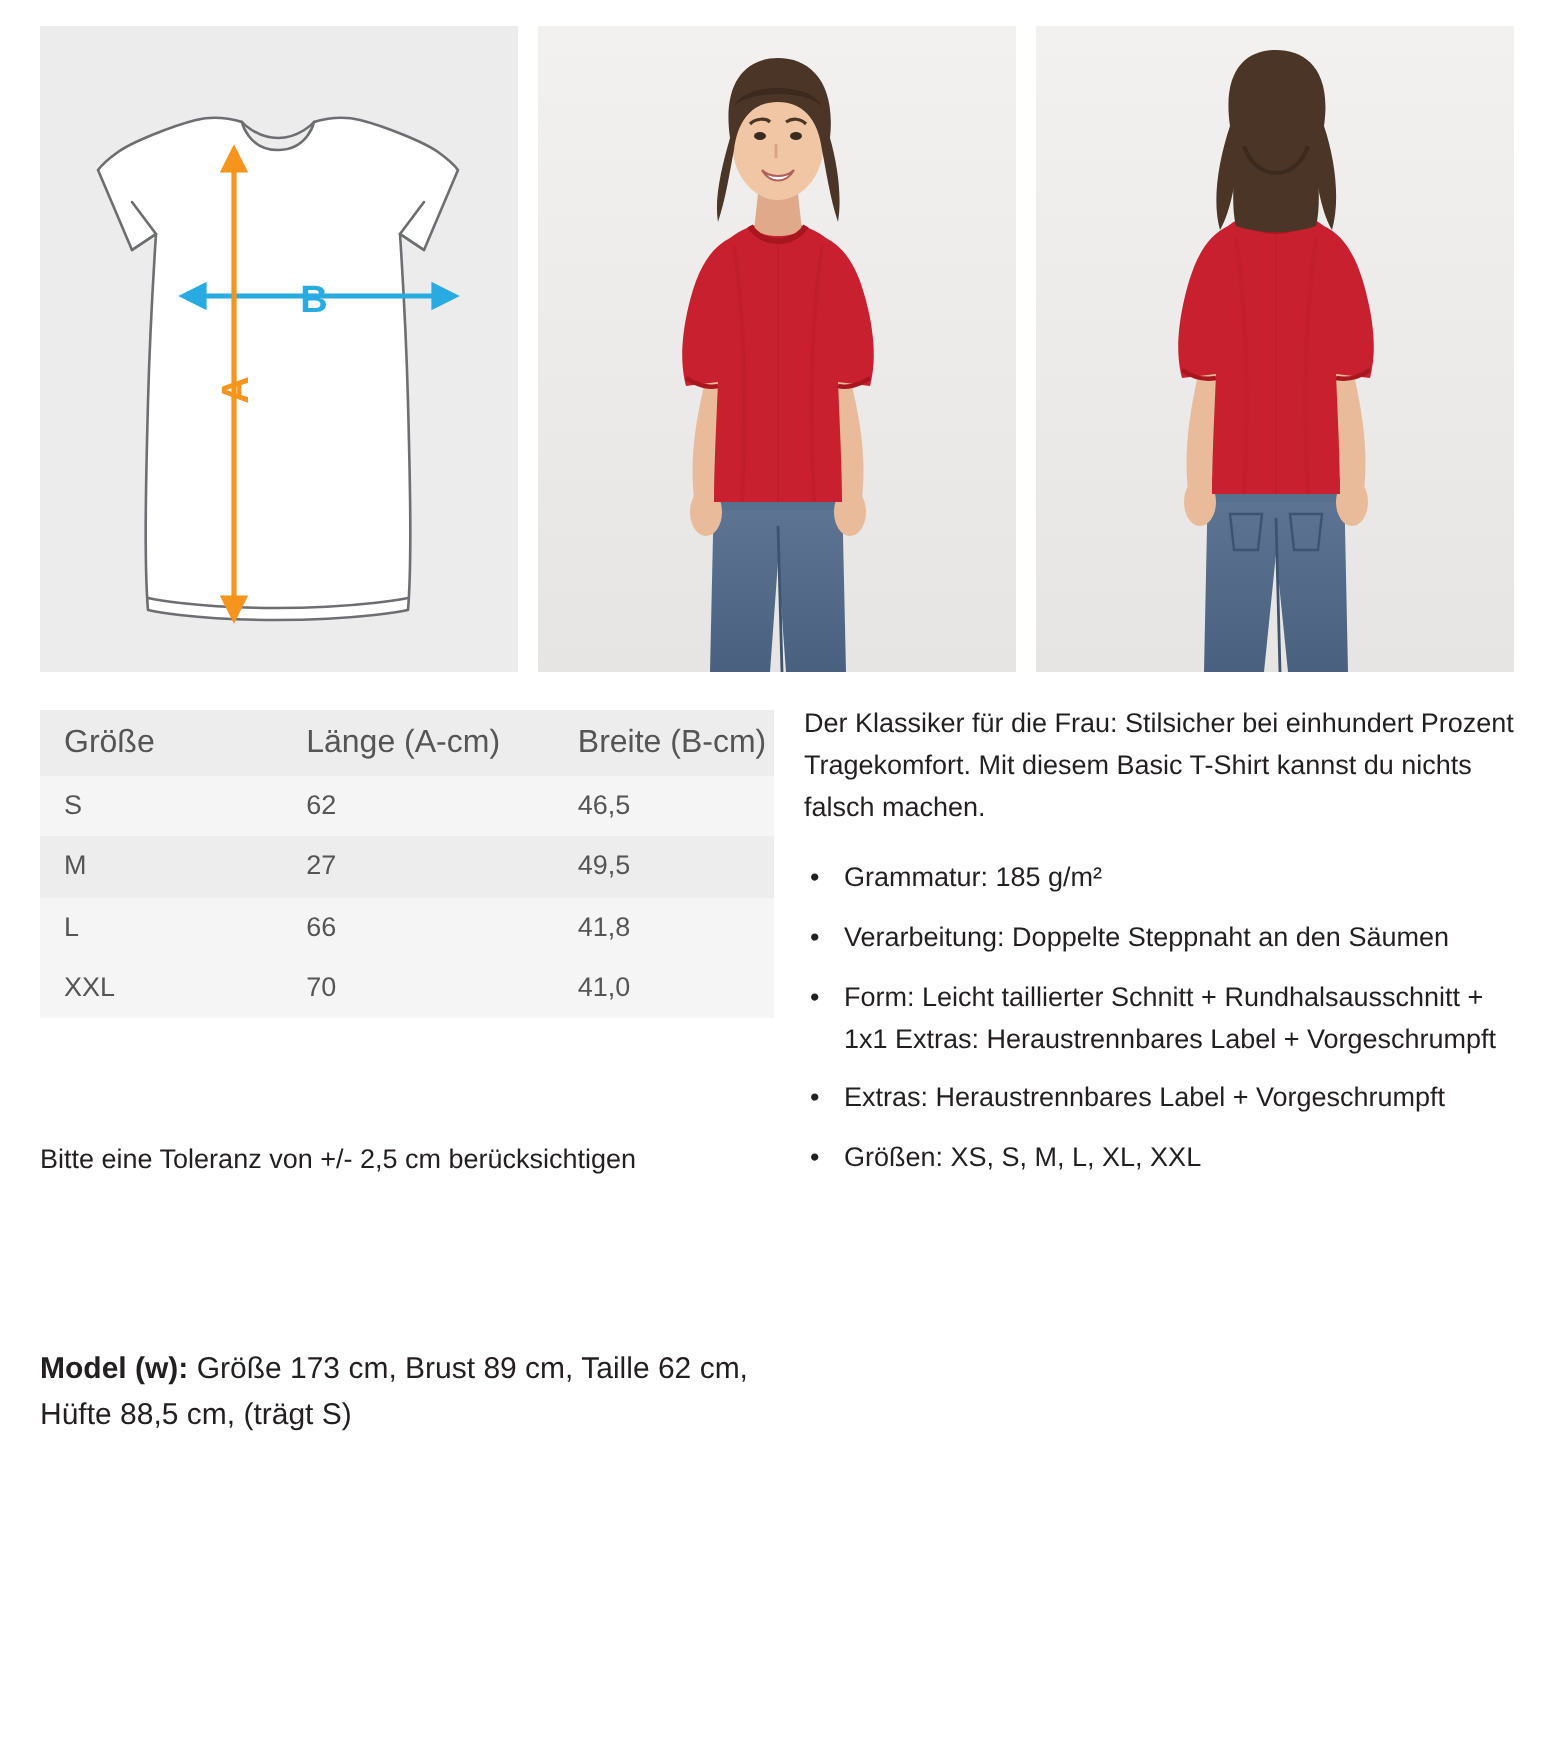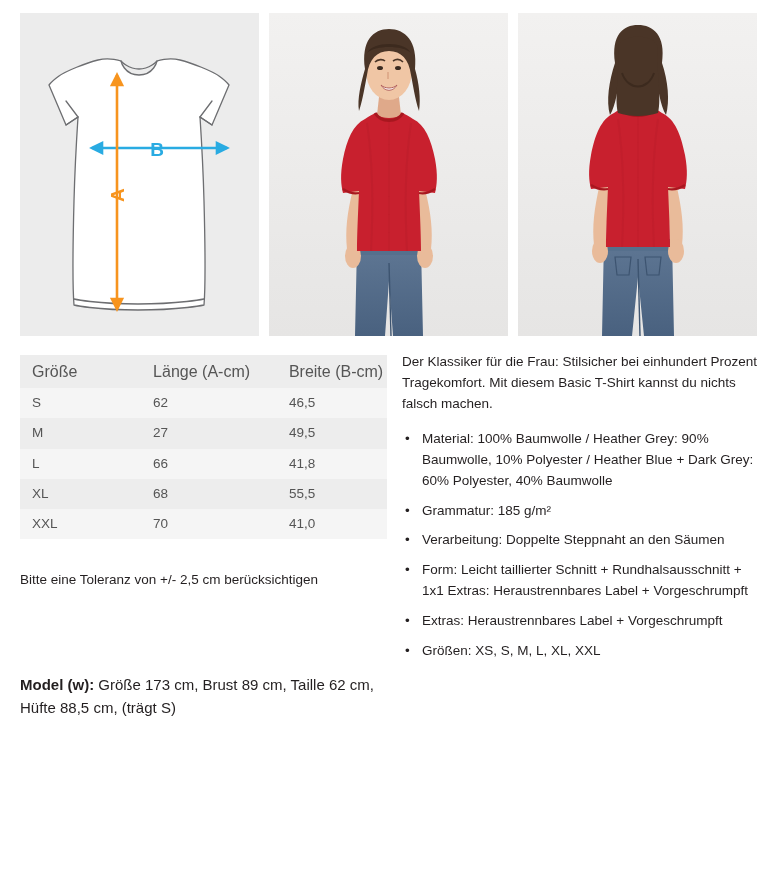--- a/index.html
+++ b/index.html
@@ -338,42 +338,36 @@
     <tr class="even">
       <td>M</td>
       <td>27</td>
       <td>49,5</td>
     </tr>
     <tr class="odd">
       <td>L</td>
       <td>66</td>
       <td>41,8</td>
     </tr>
-    <tr class="even">
-      <td>XL</td>
-      <td>68</td>
-      <td>55,5</td>
-    </tr>
     <tr class="odd">
       <td>XXL</td>
       <td>70</td>
       <td>41,0</td>
     </tr>
   </tbody>
 </table>
 
 <div class="tolerance">Bitte eine Toleranz von +/- 2,5 cm berücksichtigen</div>
 
 <div class="model-note">
   <b>Model (w):</b><span> Größe 173 cm, Brust 89 cm, Taille 62 cm, Hüfte 88,5 cm, (trägt S)</span>
 </div>
 
 <div class="desc">
   <p class="intro">Der Klassiker für die Frau: Stilsicher bei einhundert Prozent Tragekomfort. Mit diesem Basic T-Shirt kannst du nichts falsch machen.</p>
   <ul>
-    <li>Material: 100% Baumwolle / Heather Grey: 90% Baumwolle, 10%  Polyester / Heather Blue + Dark Grey: 60% Polyester, 40% Baumwolle</li>
     <li>Grammatur: 185 g/m²</li>
     <li>Verarbeitung: Doppelte Steppnaht an den Säumen</li>
     <li>Form: Leicht taillierter Schnitt + Rundhalsausschnitt + 1x1 Extras: Heraustrennbares Label + Vorgeschrumpft</li>
     <li>Extras: Heraustrennbares Label + Vorgeschrumpft</li>
     <li>Größen: XS, S, M, L, XL, XXL</li>
   </ul>
 </div>
 
 </body></html>

